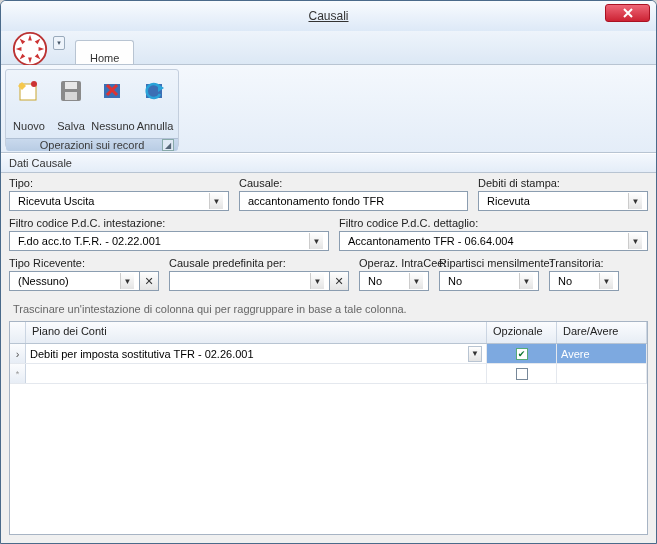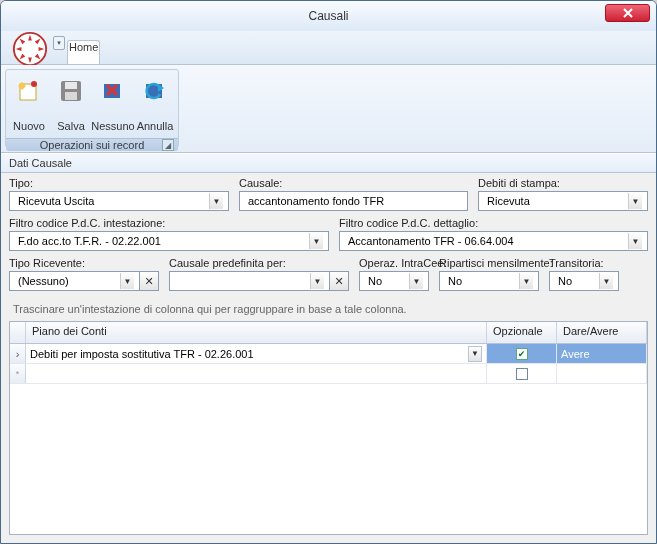--- a/index.html
+++ b/index.html
@@ -1,28 +1,28 @@
 <!DOCTYPE html>
 <html><head>
 <meta charset="utf-8">
 <style>
 * { box-sizing: border-box; margin: 0; padding: 0; font-family: "Segoe UI", Tahoma, sans-serif; font-size: 11px; }
 body { background: #d4d4d4; width: 657px; height: 544px; overflow: hidden; }
 
 .window { width: 657px; height: 544px; background: #fff; border: 1px solid #4a6a8a; border-radius: 6px 6px 0 0; overflow: hidden; display: flex; flex-direction: column; }
 
 .titlebar { height: 30px; background: linear-gradient(#f8fbfe, #dde9f7); display: flex; align-items: center; position: relative; }
-.title-text { position: absolute; left: 50%; transform: translateX(-50%); color: #333; font-size: 12px; }
+.title-text { position: absolute; left: 50%; transform: translateX(-50%); color: #333; font-size: 12px; text-decoration: underline; }
 .close-btn { position: absolute; right: 6px; top: 3px; width: 45px; height: 18px; background: linear-gradient(#e67, #c23); border: 1px solid #a12; border-radius: 3px; color: #fff; display: flex; align-items: center; justify-content: center; cursor: pointer; }
 .close-btn svg { width: 10px; height: 10px; }
 
 .app-row { display: flex; align-items: flex-end; height: 34px; background: linear-gradient(#eef4fb, #dce8f5); border-bottom: 1px solid #b8c4d2; padding-left: 10px; }
 .app-icon { width: 38px; height: 38px; margin-bottom: -4px; }
 .qa-dd { width: 12px; height: 14px; border: 1px solid #9ab; background: #eef4fb; margin-left: 4px; margin-bottom: 14px; display: flex; align-items: center; justify-content: center; font-size: 7px; color: #456; border-radius: 2px; }
-.tab-home { margin-left: 2px; height: 24px; padding: 0 1px; background: #fefefe; border: 1px solid #b8c4d2; border-bottom: none; border-radius: 3px 3px 0 0; display: flex; align-items: flex-start; color: #333; }
+.tab-home { margin-left: 10px; height: 24px; padding: 0 14px; background: #fefefe; border: 1px solid #b8c4d2; border-bottom: none; border-radius: 3px 3px 0 0; display: flex; align-items: flex-end; color: #333; }
 
 .ribbon { height: 88px; background: linear-gradient(#f4f8fd, #e4edf8); border-bottom: 1px solid #b8c4d2; display: flex; padding: 4px; }
 .ribbon-group { border: 1px solid #c3cedd; border-radius: 3px; background: linear-gradient(#eef4fb, #dce8f6); display: flex; flex-direction: column; }
 .ribbon-buttons { display: flex; padding: 4px 2px; flex: 1; }
 .ribbon-btn { width: 42px; display: flex; flex-direction: column; align-items: center; justify-content: flex-end; padding: 2px; cursor: pointer; border-radius: 3px; gap: 12px; }
 .ribbon-btn .ico { width: 30px; height: 30px; display: flex; align-items: center; justify-content: center; }
 .ribbon-btn .lbl { font-size: 11px; color: #333; margin-top: 2px; }
 .ribbon-title { height: 18px; background: linear-gradient(#c9d9ed, #b8cce4); border-top: 1px solid #b0c0d4; display: flex; align-items: center; justify-content: center; font-size: 11px; color: #3a3a3a; position: relative; border-radius: 0 0 3px 3px; }
 .ribbon-title .launcher { position: absolute; right: 4px; width: 12px; height: 12px; border: 1px solid #8aa; background: #dfe9f4; font-size: 8px; display: flex; align-items: center; justify-content: center; color: #567; }
 

